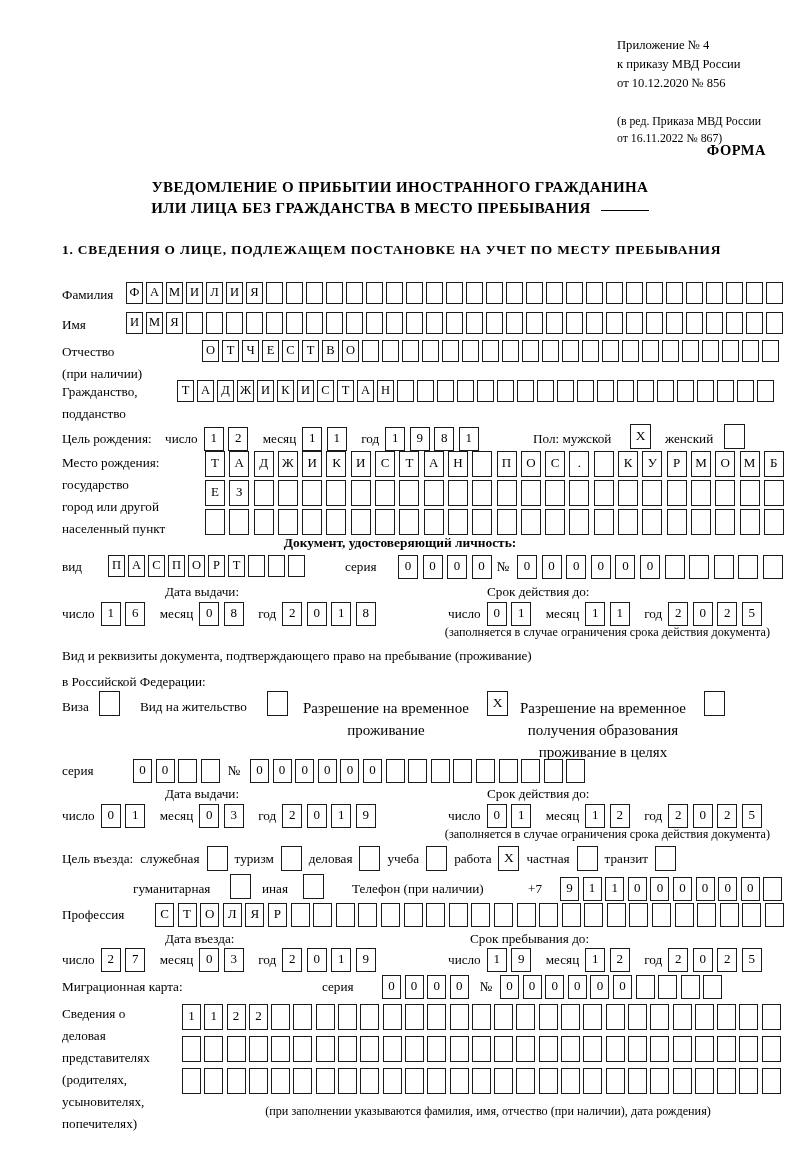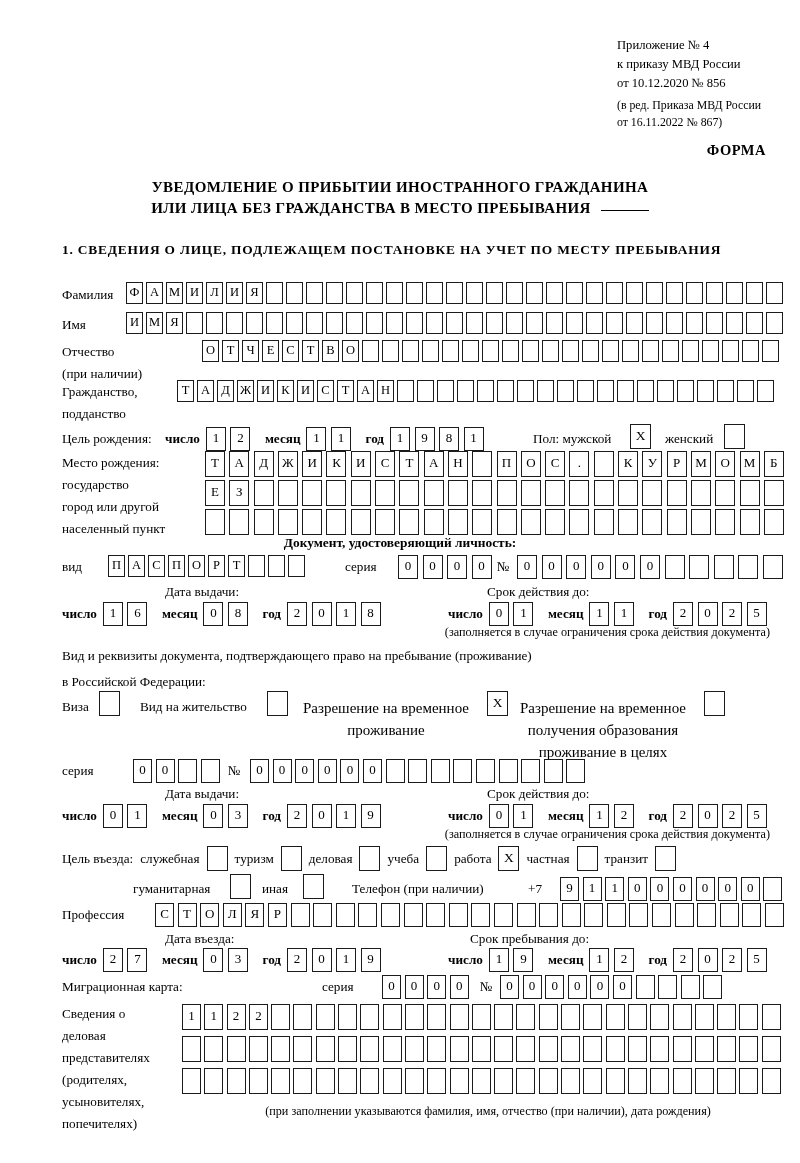--- a/index.html
+++ b/index.html
@@ -16,37 +16,37 @@
         width:17px;height:22px;border:1.6px solid #1b1b1b;margin-right:3px;
         text-align:center;font-size:12.5px;line-height:18px;}
   .cell.dt{width:20px;height:24px;margin-right:4.5px;line-height:20px;font-size:13px;}
   .cell.lg{width:20px;height:26px;margin-right:4.3px;line-height:22px;font-size:13px;}
   .cell.md{width:19px;height:24px;margin-right:3.6px;line-height:20px;font-size:13px;}
   .cell.xl{width:20px;height:24px;margin-right:4.6px;line-height:20px;font-size:13px;}
   .cell.rep{width:19px;height:26px;margin-right:3.3px;line-height:22px;font-size:13px;}
   .cb{display:inline-block;box-sizing:border-box;width:21px;height:25px;border:1.6px solid #1b1b1b;
       text-align:center;font-size:13.5px;line-height:21px;background:#fff;flex:0 0 auto;}
   .dg{display:inline-flex;align-items:center;}
-  .dg .dlab{font-size:13.2px;margin-right:6px;font-weight:bold;}
+  .dg .dlab{font-size:13.2px;margin-right:6px;}
   .dg .cells{margin-right:10px;}
   .refblock{font-size:12.6px;line-height:19px;white-space:nowrap;}
   .refblock .small{font-size:11.8px;line-height:17px;}
   .optblock{font-size:15px;line-height:22px;}
   .prow{display:flex;align-items:center;gap:7px;font-size:13.2px;white-space:nowrap;}
 </style>
 </head>
 <body>
 
 <div class="page">
 
   <div class="abs refblock" style="left:617px;top:36px;">
     <span style="display:block">Приложение № 4</span>
     <span style="display:block">к приказу МВД России</span>
     <span style="display:block">от 10.12.2020 № 856</span>
-    <span class="small" style="display:block;margin-top:4px">(в ред. Приказа МВД России</span>
+    <span class="small" style="display:block;margin-top:20px">(в ред. Приказа МВД России</span>
     <span class="small" style="display:block">от 16.11.2022 № 867)</span>
   </div>
 
   <div class="abs rt b" style="left:0;top:142px;width:766px;font-size:14.5px;letter-spacing:.5px;">ФОРМА</div>
 
   <div class="abs ctr b" style="left:0;top:179px;width:800px;font-size:15px;letter-spacing:.4px;">УВЕДОМЛЕНИЕ О ПРИБЫТИИ ИНОСТРАННОГО ГРАЖДАНИНА</div>
   <div class="abs ctr b" style="left:0;top:200px;width:800px;font-size:15px;letter-spacing:.4px;">
     <span>ИЛИ ЛИЦА БЕЗ ГРАЖДАНСТВА В МЕСТО ПРЕБЫВАНИЯ</span><span style="display:inline-block;width:48px;border-bottom:1.8px solid #000;margin-left:10px;position:relative;top:-2px;"></span>
   </div>
 

